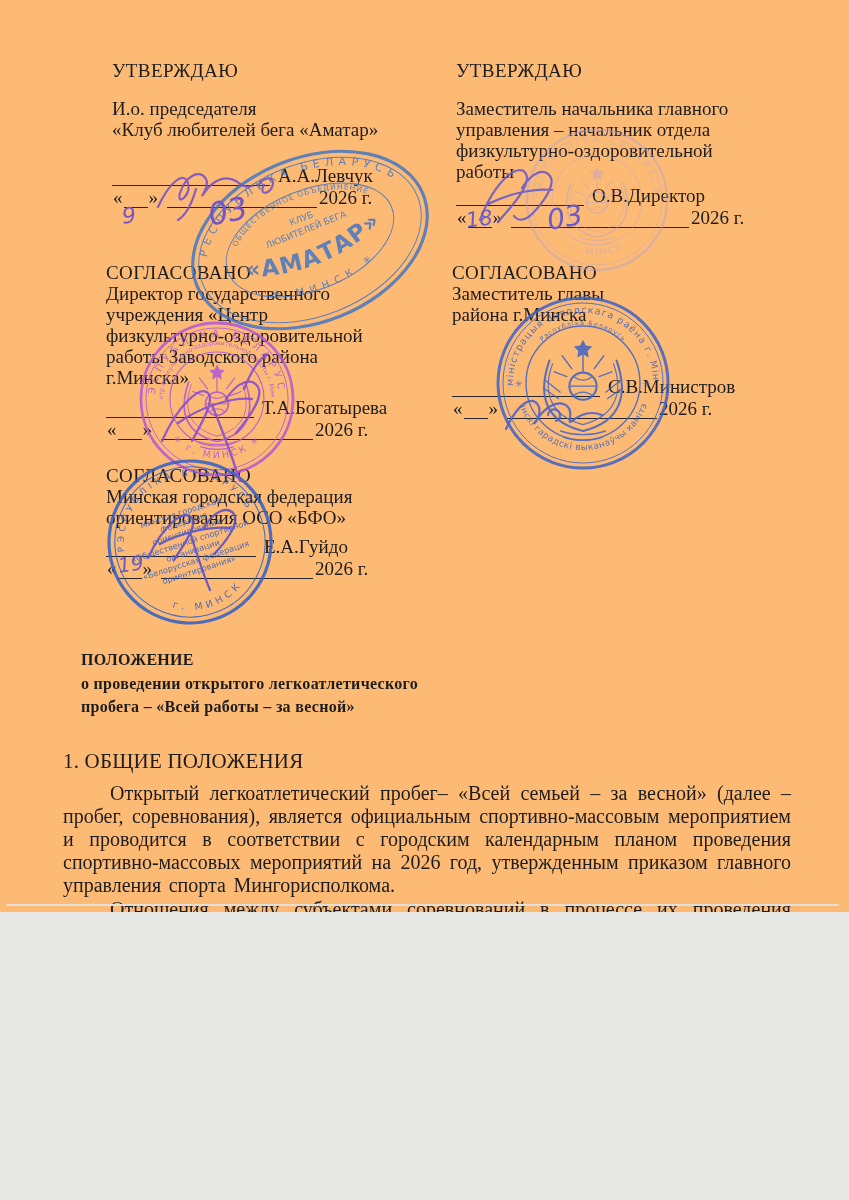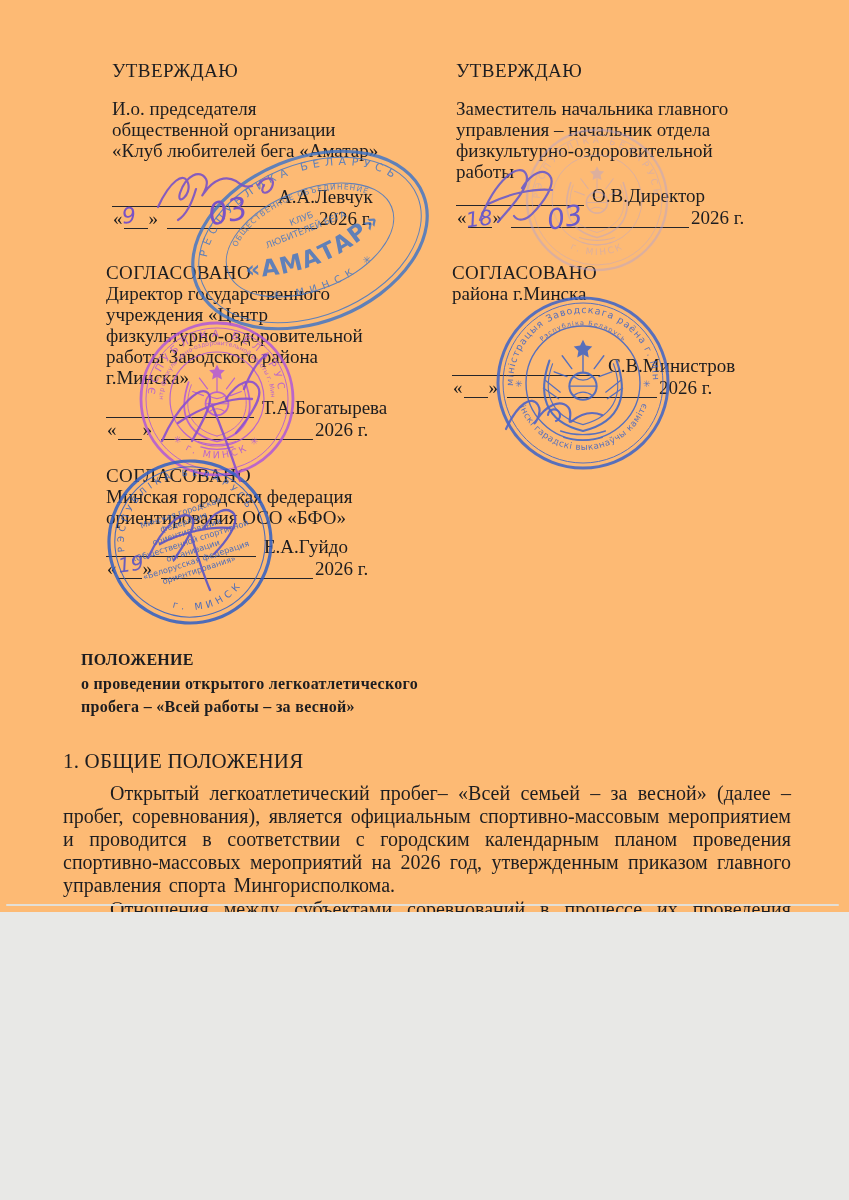--- a/index.html
+++ b/index.html
@@ -33,21 +33,20 @@
              background:#e3dfd6;border-radius:2px;}
 </style>
 </head>
 <body>
 
 <div class="page">
 
   <section class="appr" style="left:112px;top:60px;width:345px">
     <div class="head">УТВЕРЖДАЮ</div>
     <div>И.о. председателя</div>
-    <div>общественной организации</div>
     <div>«Клуб любителей бега «Аматар»</div>
     <div class="sig-row" style="margin-top:25px">
       <span class="uline" style="width:158px"></span>
       <span class="sig-name">А.А.Левчук</span>
     </div>
     <div class="date-row">
       <span class="q">«</span>
       <span class="uline day-u"></span>
       <span class="q">»</span>
       <span class="uline month-u" style="width:150px"></span>
@@ -89,20 +88,21 @@
       <span class="q">«</span>
       <span class="uline day-u"></span>
       <span class="q">»</span>
       <span class="uline month-u" style="width:152px"></span>
       <span>2026 г.</span>
     </div>
   </section>
 
   <section class="appr no-gap" style="left:452px;top:262px;width:345px">
     <div class="head">СОГЛАСОВАНО</div>
+    <div>Заместитель главы</div>
     <div>района г.Минска</div>
     <div class="sig-row" style="margin-top:51px">
       <span class="uline" style="width:148px"></span>
       <span class="sig-name">С.В.Министров</span>
     </div>
     <div class="date-row">
       <span class="q">«</span>
       <span class="uline day-u"></span>
       <span class="q">»</span>
       <span class="uline month-u" style="width:150px"></span>

